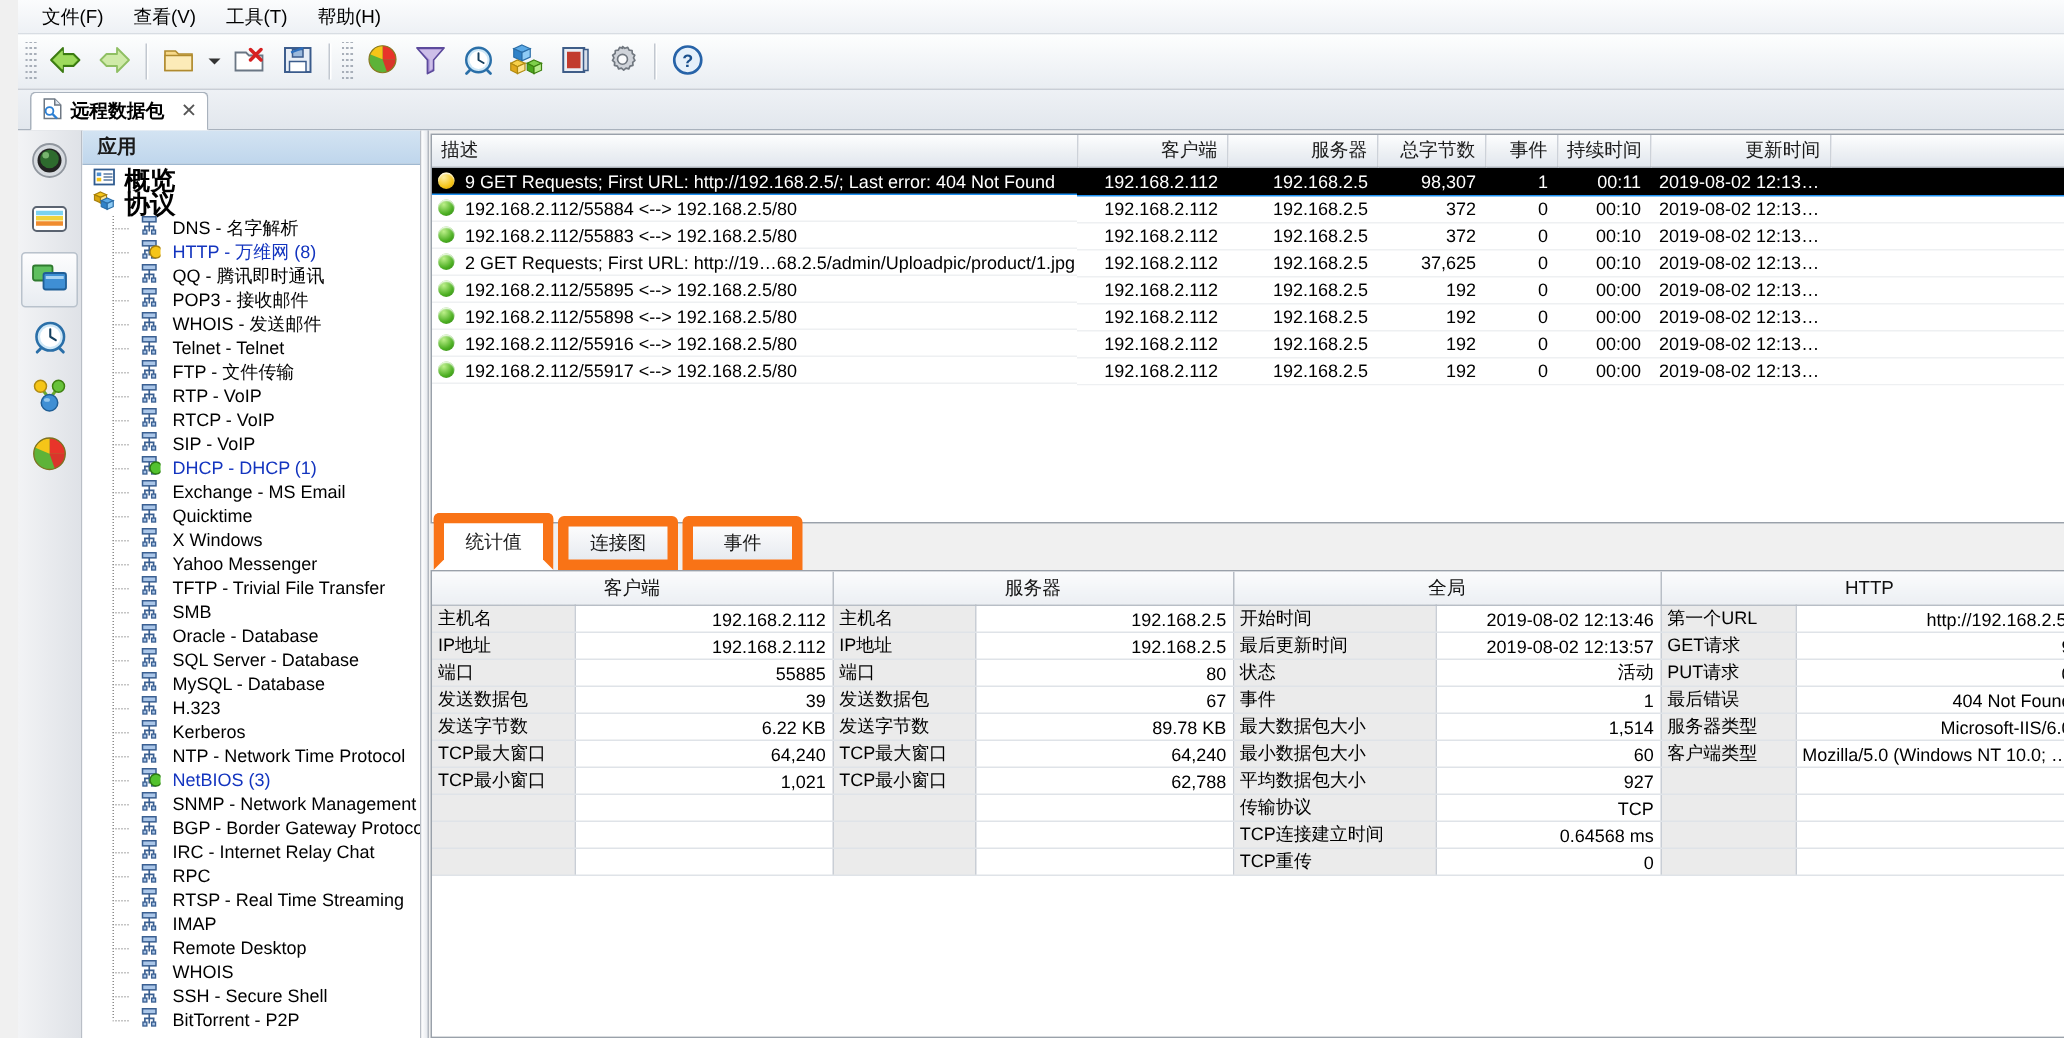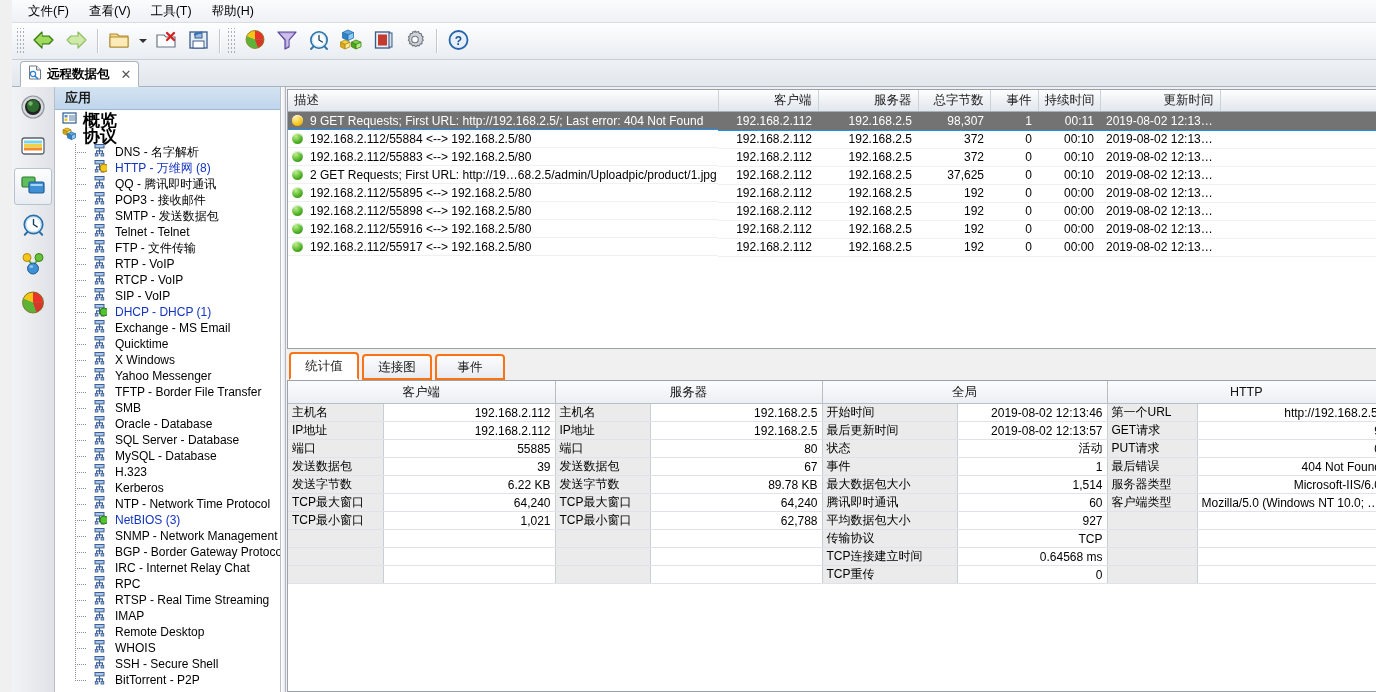--- a/index.html
+++ b/index.html
@@ -80,34 +80,34 @@
   table.grid{border-collapse:collapse;table-layout:fixed;width:100%;font-size:12px;}
   table.grid th{height:21px;padding:0 6px;font-weight:normal;font-size:12.5px;
        background:linear-gradient(#fdfefe,#edf0f4 55%,#e2e7ee);
        border-right:1px solid #cdd2d9;border-bottom:1px solid #a9afb8;
        color:#1a1a1a;white-space:nowrap;overflow:hidden;}
   table.grid th.r{text-align:right;}
   table.grid th.l{text-align:left;}
   table.grid td{height:17px;padding:0 6px;border-bottom:1px solid #eef0f2;
        white-space:nowrap;overflow:hidden;text-overflow:ellipsis;}
   table.grid td.r{text-align:right;}
-  table.grid tr.sel td{background:#737373;color:#fff;border-bottom-color:#1e90f0;}
+  table.grid tr.sel td{background:#000000;color:#fff;border-bottom-color:#1e90f0;}
   .desccell{display:flex;align-items:center;gap:7px;padding-left:4px !important;}
   .led{width:11px;height:11px;border-radius:50%;flex:0 0 11px;
        box-shadow:inset 0 1px 1px rgba(255,255,255,.9);}
   .led.green{background:radial-gradient(circle at 35% 30%,#bdf08a,#4caf22 60%,#2e7d12);}
   .led.amber{background:radial-gradient(circle at 35% 30%,#ffeea0,#f5c518 60%,#c99206);}
   .gridfill{flex:1;background:#fff;}
 
   
   .bottom{flex:1;display:flex;flex-direction:column;min-height:0;margin:0 1px;}
   .tabrow{height:27px;display:flex;align-items:flex-end;padding-left:2px;margin-top:4px;}
   .ptab{height:22px;min-width:46px;display:flex;align-items:center;justify-content:center;
         padding:0 10px;font-size:12.5px;
-        background:linear-gradient(#fcfcfd,#e7ebf0);border:2px solid #f97316;
+        background:linear-gradient(#fcfcfd,#e7ebf0);border:7px solid #f97316;
         border-radius:4px 4px 0 0;margin-right:3px;color:#1a1a1a;}
   .ptab.active{background:#fff;border-bottom-color:#fff;height:24px;font-weight:normal;}
 
   .statwrap{flex:1;background:#fff;border:1px solid #9aa1aa;overflow:hidden;min-height:0;
             display:flex;flex-direction:column;}
   table.stat{border-collapse:collapse;table-layout:fixed;width:100%;font-size:12px;}
   table.stat th{height:20px;font-weight:normal;font-size:12.5px;text-align:center;
        background:linear-gradient(#fbfcfd,#eceff3);border-right:1px solid #b8bec6;
        border-bottom:1px solid #b8bec6;color:#111;}
   table.stat td{height:17px;padding:0 4px;border-right:1px solid #c9ced5;
@@ -403,21 +403,21 @@
             <span class="lbl">POP3 - 接收邮件</span>
           </div>
           <div class="trow child">
             <span class="dots"></span>
             <span><svg width="15" height="15" viewBox="0 0 15 15">
                 <rect x="3" y="1.5" width="9" height="3.4" fill="#aac6e8" stroke="#3a5f91" stroke-width="1"></rect>
                 <path d="M7.5 4.9 v3 M4 7.9 h7 M4.6 7.9 v2.6 M7.5 7.9 v3.4 M10.4 7.9 v2.6" stroke="#3a5f91" stroke-width="1.1" fill="none"></path>
                 <rect x="3.3" y="10.4" width="2.6" height="2.6" fill="#aac6e8" stroke="#3a5f91" stroke-width=".9"></rect>
                 <rect x="9.1" y="10.4" width="2.6" height="2.6" fill="#aac6e8" stroke="#3a5f91" stroke-width=".9"></rect>
               </svg></span>
-            <span class="lbl">SMTP - 发送数据包</span>
+            <span class="lbl">WHOIS - 发送邮件</span>
           </div>
           <div class="trow child">
             <span class="dots"></span>
             <span><svg width="15" height="15" viewBox="0 0 15 15">
                 <rect x="3" y="1.5" width="9" height="3.4" fill="#aac6e8" stroke="#3a5f91" stroke-width="1"></rect>
                 <path d="M7.5 4.9 v3 M4 7.9 h7 M4.6 7.9 v2.6 M7.5 7.9 v3.4 M10.4 7.9 v2.6" stroke="#3a5f91" stroke-width="1.1" fill="none"></path>
                 <rect x="3.3" y="10.4" width="2.6" height="2.6" fill="#aac6e8" stroke="#3a5f91" stroke-width=".9"></rect>
                 <rect x="9.1" y="10.4" width="2.6" height="2.6" fill="#aac6e8" stroke="#3a5f91" stroke-width=".9"></rect>
               </svg></span>
             <span class="lbl">Telnet - Telnet</span>
@@ -514,21 +514,21 @@
             <span class="lbl">Yahoo Messenger</span>
           </div>
           <div class="trow child">
             <span class="dots"></span>
             <span><svg width="15" height="15" viewBox="0 0 15 15">
                 <rect x="3" y="1.5" width="9" height="3.4" fill="#aac6e8" stroke="#3a5f91" stroke-width="1"></rect>
                 <path d="M7.5 4.9 v3 M4 7.9 h7 M4.6 7.9 v2.6 M7.5 7.9 v3.4 M10.4 7.9 v2.6" stroke="#3a5f91" stroke-width="1.1" fill="none"></path>
                 <rect x="3.3" y="10.4" width="2.6" height="2.6" fill="#aac6e8" stroke="#3a5f91" stroke-width=".9"></rect>
                 <rect x="9.1" y="10.4" width="2.6" height="2.6" fill="#aac6e8" stroke="#3a5f91" stroke-width=".9"></rect>
               </svg></span>
-            <span class="lbl">TFTP - Border File Transfer</span>
+            <span class="lbl">TFTP - Trivial File Transfer</span>
           </div>
           <div class="trow child">
             <span class="dots"></span>
             <span><svg width="15" height="15" viewBox="0 0 15 15">
                 <rect x="3" y="1.5" width="9" height="3.4" fill="#aac6e8" stroke="#3a5f91" stroke-width="1"></rect>
                 <path d="M7.5 4.9 v3 M4 7.9 h7 M4.6 7.9 v2.6 M7.5 7.9 v3.4 M10.4 7.9 v2.6" stroke="#3a5f91" stroke-width="1.1" fill="none"></path>
                 <rect x="3.3" y="10.4" width="2.6" height="2.6" fill="#aac6e8" stroke="#3a5f91" stroke-width=".9"></rect>
                 <rect x="9.1" y="10.4" width="2.6" height="2.6" fill="#aac6e8" stroke="#3a5f91" stroke-width=".9"></rect>
               </svg></span>
             <span class="lbl">SMB</span>
@@ -919,21 +919,21 @@
                   <td class="k">最大数据包大小</td>
                   <td class="v">1,514</td>
                   <td class="k">服务器类型</td>
                   <td class="v">Microsoft-IIS/6.0</td>
                 </tr>
                 <tr>
                   <td class="k">TCP最大窗口</td>
                   <td class="v">64,240</td>
                   <td class="k">TCP最大窗口</td>
                   <td class="v">64,240</td>
-                  <td class="k">腾讯即时通讯</td>
+                  <td class="k">最小数据包大小</td>
                   <td class="v">60</td>
                   <td class="k">客户端类型</td>
                   <td class="v">Mozilla/5.0 (Windows NT 10.0; WOW64) AppleWe…</td>
                 </tr>
                 <tr>
                   <td class="k">TCP最小窗口</td>
                   <td class="v">1,021</td>
                   <td class="k">TCP最小窗口</td>
                   <td class="v">62,788</td>
                   <td class="k">平均数据包大小</td>

